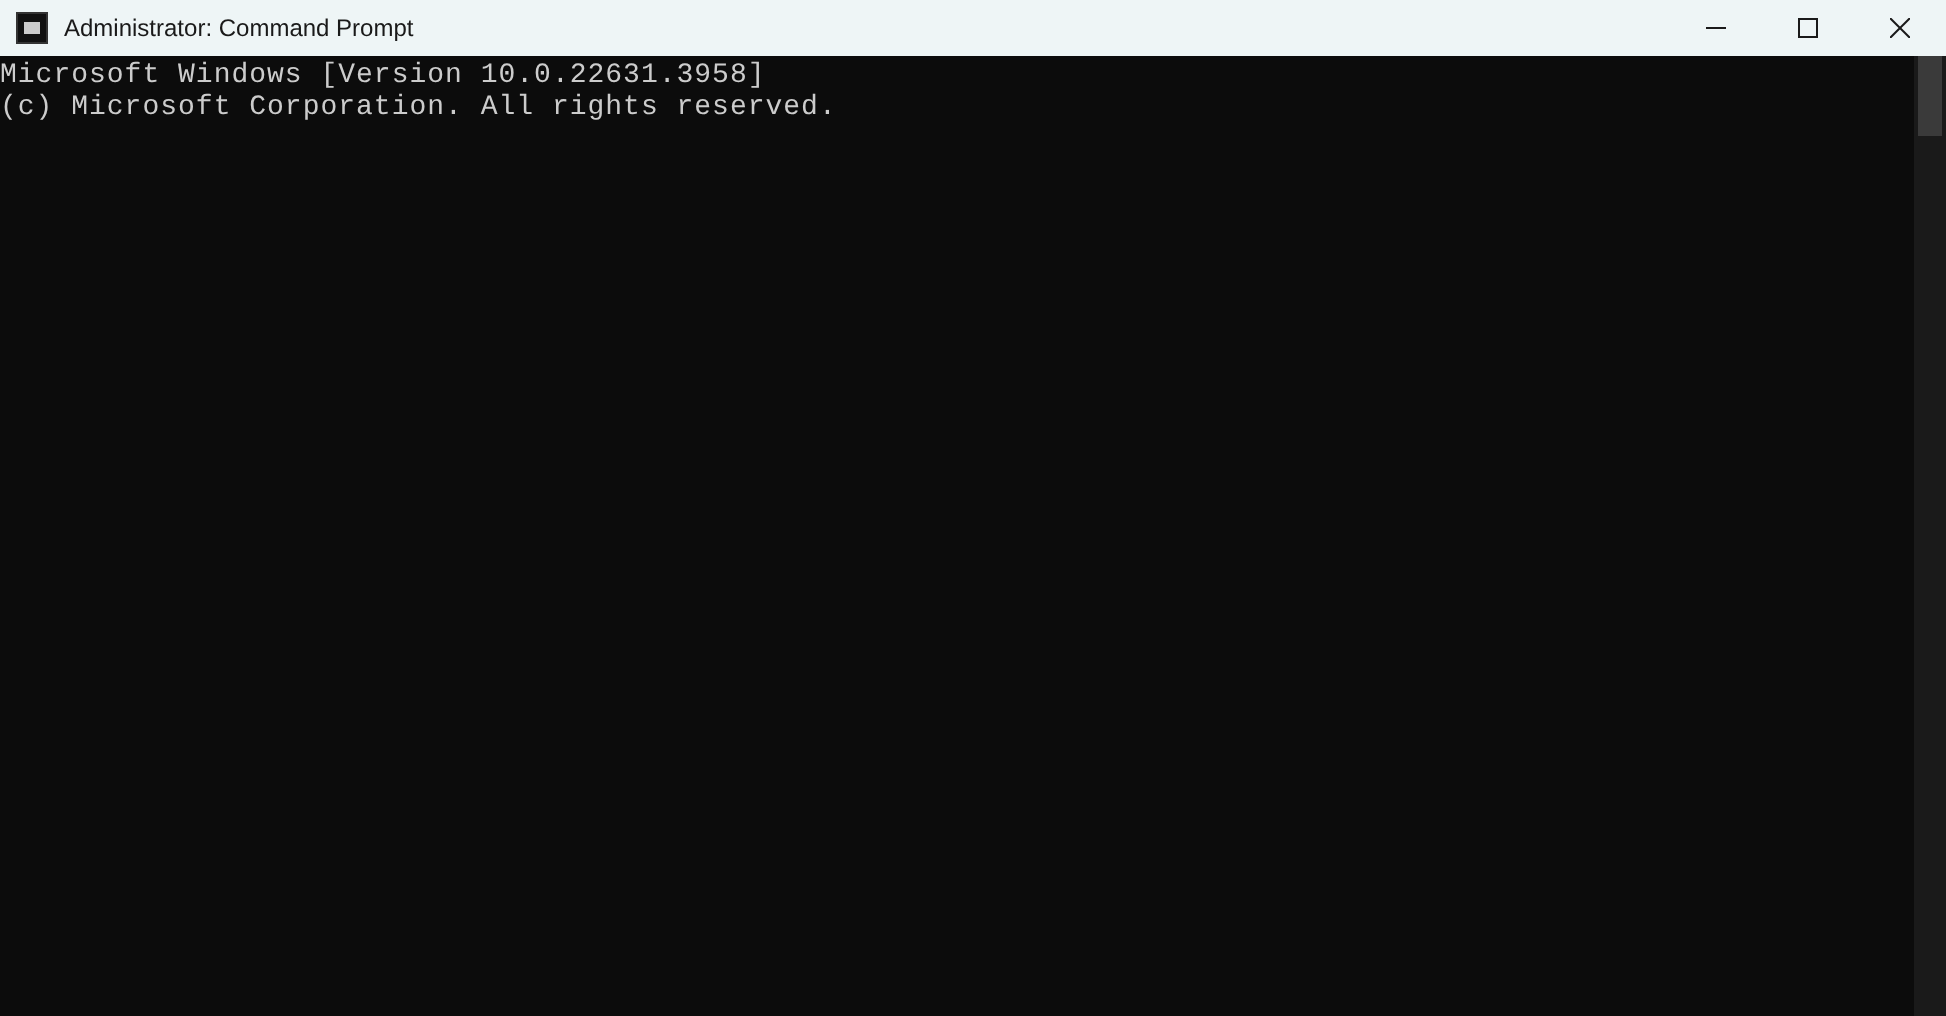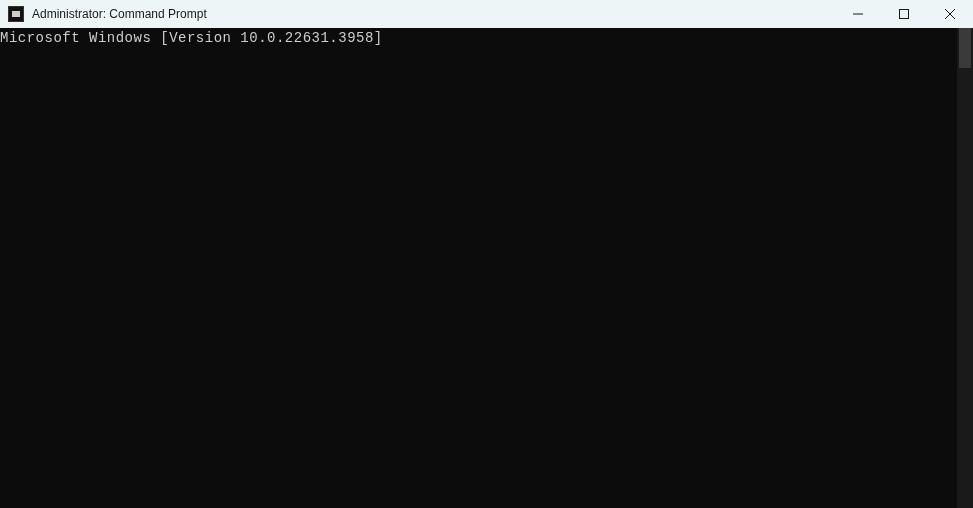--- a/index.html
+++ b/index.html
@@ -52,18 +52,18 @@
       </button>
       <button class="title-btn close">
         <svg viewBox="0 0 10 10">
             <line x1="0" y1="0" x2="10" y2="10" stroke="#1a1a1a" stroke-width="1"></line>
             <line x1="10" y1="0" x2="0" y2="10" stroke="#1a1a1a" stroke-width="1"></line>
           </svg>
       </button>
     </div>
   </div>
   <div class="terminal-wrap">
-    <div class="terminal"><span class="term-line">Microsoft Windows [Version 10.0.22631.3958]</span><span class="term-line blank-line"></span></div>
+    <div class="terminal"><span class="term-line">Microsoft Windows [Version 10.0.22631.3958]</span><span class="term-line">(c) Microsoft Corporation. All rights reserved.</span><span class="term-line blank-line"></span></div>
     <div class="scrollbar">
       <div class="scrollbar-thumb"></div>
     </div>
   </div>
 </div>
 
 </body></html>

